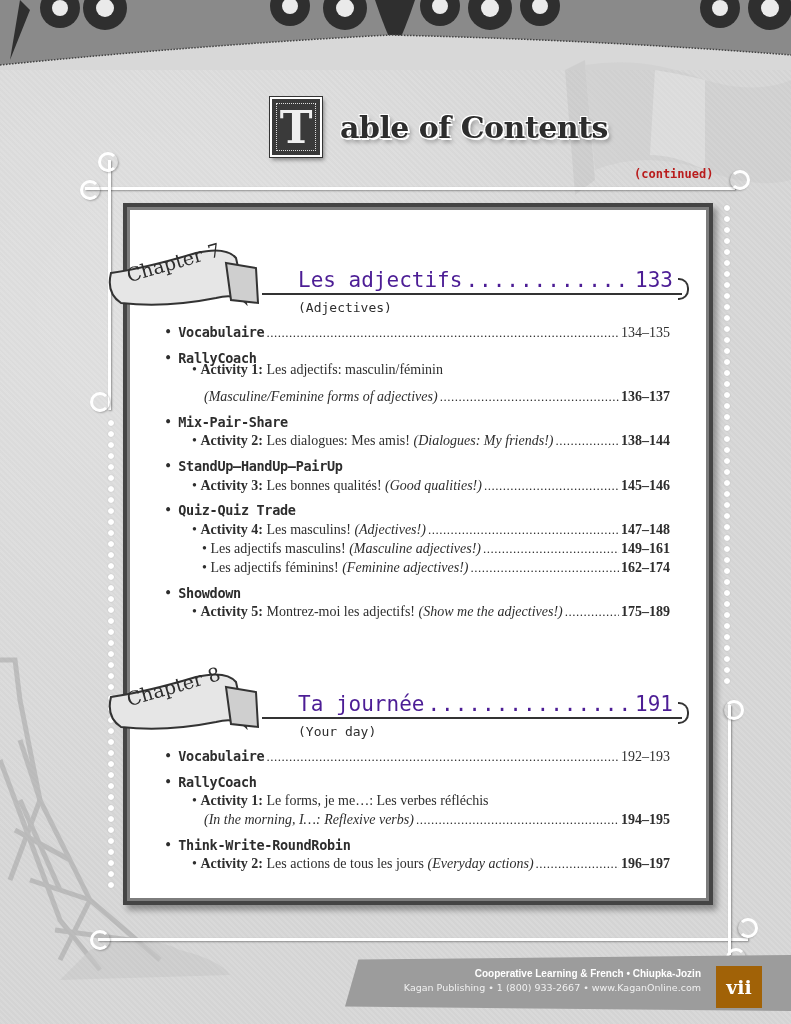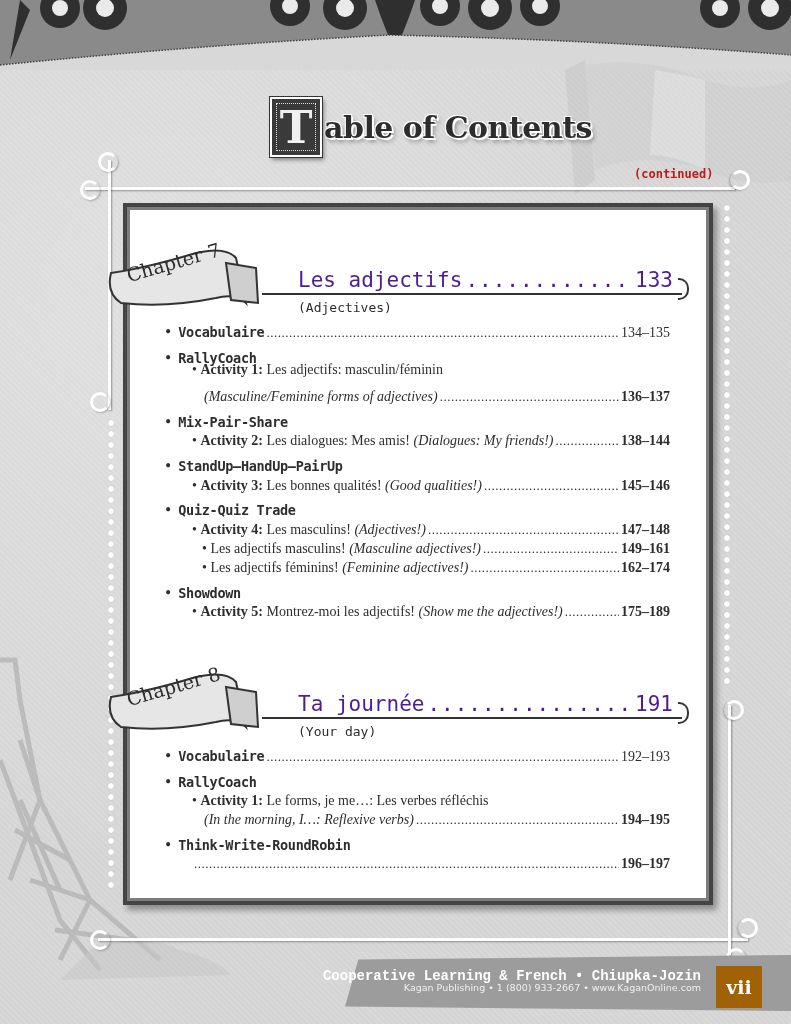--- a/index.html
+++ b/index.html
@@ -35,21 +35,21 @@
     box-shadow:0 0 0 1px #333, 2px 3px 4px rgba(0,0,0,0.4);
     color:#f0f0f0; font-family:"DejaVu Serif", serif; font-weight:bold;
     font-size:44px; display:flex; align-items:center; justify-content:center;
     position:relative;
   }
   .dropcap::before {
     content:""; position:absolute; inset:4px; border:1px dotted #ddd;
   }
   .title-text {
     font-family:"DejaVu Serif", serif; font-weight:bold; font-size:30px; color:#2d2d2d;
-    margin-left:2px; letter-spacing:-0.5px;
+    margin-left:18px; letter-spacing:-0.5px;
     text-shadow: 2px 2px 0 #fff, -1px -1px 0 #fff, 1px -1px 0 #fff, -1px 1px 0 #fff, 3px 4px 4px rgba(0,0,0,0.35);
   }
   .continued {
     position:absolute; left:634px; top:167px; font-family:"DejaVu Sans Mono", monospace;
     font-size:12px; color:#b91c1c; font-weight:bold;
   }
   
   .rail { position:absolute; background:#fff; box-shadow:1px 1px 2px rgba(0,0,0,0.35); }
   .scroll-curl {
     position:absolute; width:14px; height:14px; border:3px solid #fff; border-radius:50%;
@@ -109,22 +109,22 @@
   .pages { font-family:"Liberation Serif", serif; font-size:14px; font-weight:bold; }
   .pages.plain { font-weight:normal; }
 
   
   .footer {
     position:absolute; left:345px; top:955px; width:446px; height:56px;
     background:#9c9c9c;
     clip-path: polygon(3% 8%, 100% 0%, 100% 100%, 0% 92%);
   }
   .footer-line1 {
-    position:absolute; right:90px; top:968px; font-family:Liberation Mono, monospace; font-weight:bold;
-    font-size:14px; color:#fff; white-space:nowrap;
+    position:absolute; right:90px; top:968px; font-family:Liberation Sans, sans-serif; font-weight:bold;
+    font-size:10px; color:#fff; white-space:nowrap;
   }
   .footer-line2 {
     position:absolute; right:90px; top:982px; font-family:"DejaVu Sans", sans-serif;
     font-size:9.5px; color:#f0f0f0; white-space:nowrap;
   }
   .page-num {
     position:absolute; left:716px; top:966px; width:46px; height:42px; background:#a16207;
     color:#fff; font-family:"DejaVu Serif", serif; font-weight:bold; font-size:19px;
     display:flex; align-items:center; justify-content:center;
   }
@@ -419,20 +419,21 @@
   <div class="entry" style="top:812px; left:40px; width:466px;">
     <span class="act"><i>(In the morning, I…: Reflexive verbs)</i></span>
     <span class="leader">..................................................................................................................................................</span>
     <span class="pages">194–195</span>
   </div>
   <div class="entry" style="top:837px;">
     <span class="bullet">•</span>
     <span class="strategy">Think-Write-RoundRobin</span>
   </div>
   <div class="entry" style="top:856px; left:28px; width:478px;">
+    <span class="act">•&nbsp;<b>Activity 2:</b>&nbsp;<span>Les actions de tous les jours</span>&nbsp;<i>(Everyday actions)</i></span>
     <span class="leader">..................................................................................................................................................</span>
     <span class="pages">196–197</span>
   </div>
 </div>
 
 <div class="footer"></div>
 <div class="footer-line1">Cooperative Learning &amp; French • Chiupka-Jozin</div>
 <div class="footer-line2">Kagan Publishing • 1 (800) 933-2667 • www.KaganOnline.com</div>
 <div class="page-num">vii</div>
 

